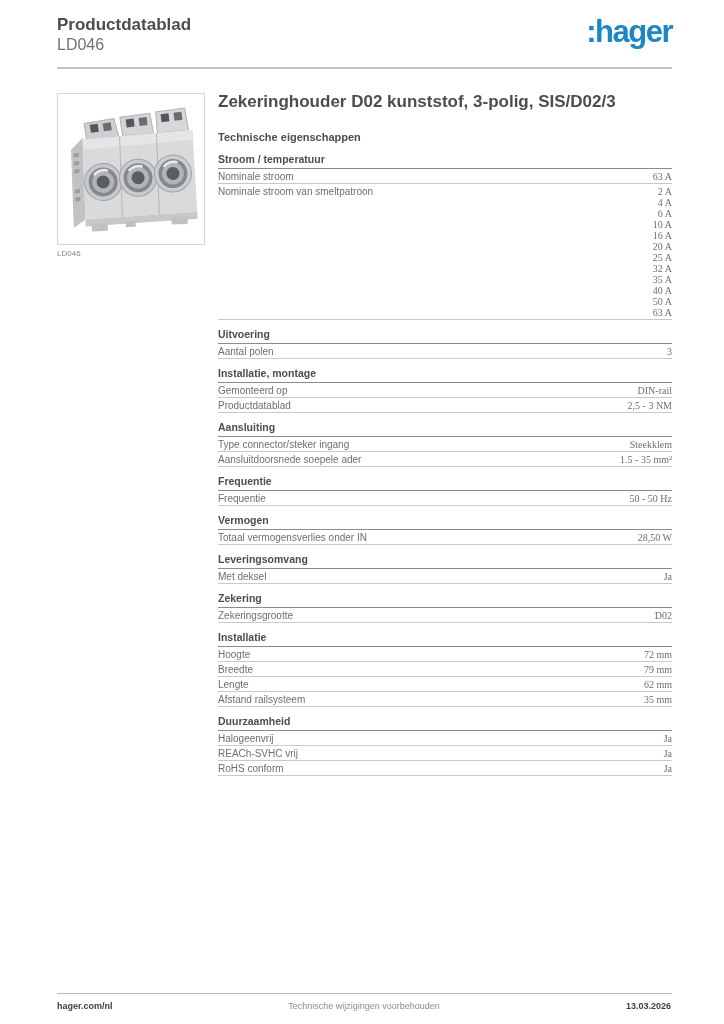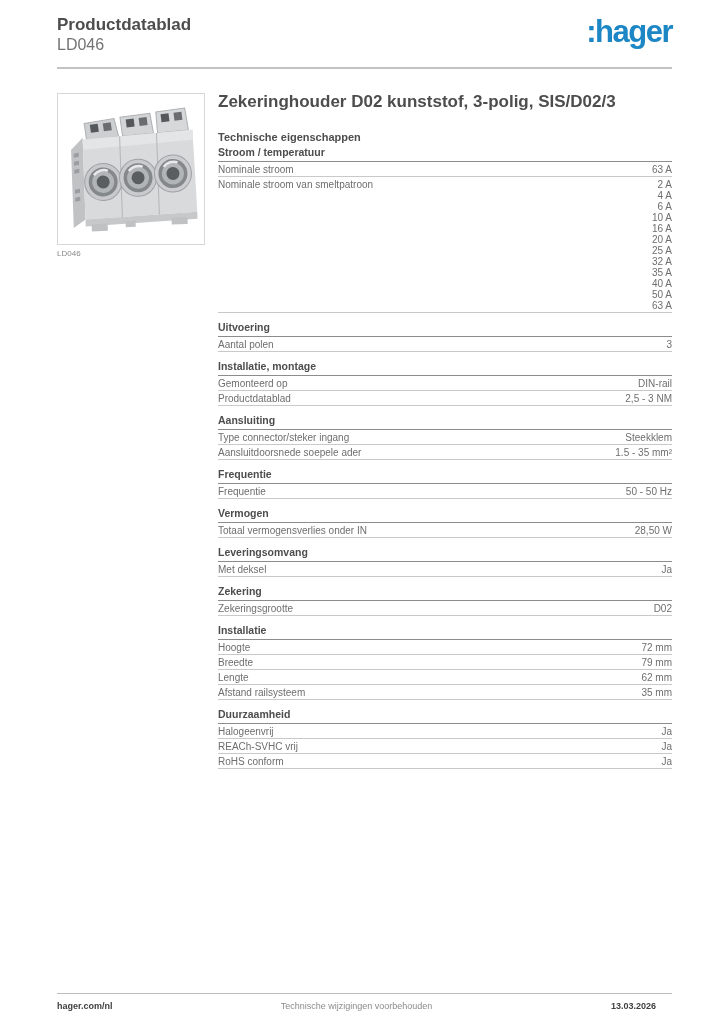--- a/index.html
+++ b/index.html
@@ -28,38 +28,38 @@
 
   .photo-col { width: 148px; margin-right: 13px; flex: none; }
   .photo-box { width: 146px; height: 150px; border: 1px solid #d6d6d6; background: #ffffff; box-sizing: content-box; }
   .photo-caption { margin-top: 4px; font-size: 8px; color: #8a8a8a; }
 
   .spec-col { flex: 1; padding-top: 2px; min-width: 0; }
   .product-title { font-size: 17px; font-weight: bold; color: #4d4d4d; line-height: 13px; }
   .tech-title { font-size: 11px; font-weight: bold; color: #4d4d4d; line-height: 12px; margin-top: 23px; }
 
   .section { margin-top: 8px; }
-  .section:first-of-type { margin-top: 3px; }
+  .section:first-of-type { margin-top: 10px; }
   .section-title {
     font-size: 10.5px; font-weight: bold; color: #4d4d4d;
     line-height: 12px; padding-bottom: 3px; border-bottom: 1px solid #8c8c8c;
   }
   .spec-row {
     display: flex; justify-content: space-between; align-items: flex-start;
     border-bottom: 1px solid #c9c9c9;
     padding: 2px 0 1px 0;
     font-size: 10px; color: #6e6e6e;
   }
   .row-label { line-height: 11px; padding-right: 10px; }
-  .row-values { text-align: right; white-space: nowrap; }
+  .row-values { text-align: right; white-space: nowrap; font-family: Liberation Serif, serif; }
   .value-line { line-height: 11px; }
 
   
   .footer-rule { position: absolute; left: 57px; right: 52px; top: 993px; border-top: 1px solid #bdbdbd; }
-  .footer { position: absolute; left: 57px; right: 68px; top: 1001px; display: flex; font-size: 9px; gap: 28px; }
+  .footer { position: absolute; left: 57px; right: 53px; top: 1001px; display: flex; font-size: 9px; gap: 28px; }
   .footer-left   { flex: 1; text-align: left;  font-weight: bold; color: #3f3f3f; }
   .footer-center { flex: 2; text-align: center; color: #8c8c8c; }
   .footer-right  { flex: 1; text-align: right; font-weight: bold; color: #3f3f3f; }
 </style>
 </head>
 <body>
 
 <div class="page">
 
   <div class="header">

